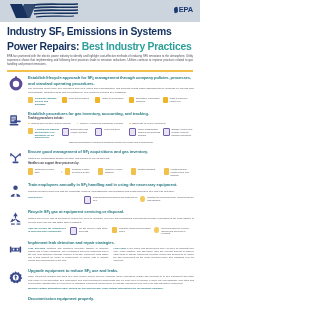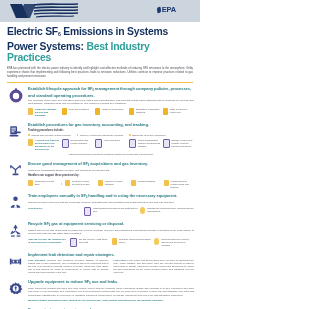--- a/index.html
+++ b/index.html
@@ -15,21 +15,21 @@
   
   .header{
     position:relative;height:22px;width:200px;
     background:#ccd4de;
     overflow:hidden;
   }
   .hdr-logo{
     position:absolute;left:8px;top:2px;width:72px;height:18px;
   }
   .hdr-epa{
-    position:absolute;right:24px;top:5px;
+    position:absolute;right:7px;top:5px;
     display:flex;align-items:center;gap:1px;
   }
   .epa-leaf{width:4px;height:6px;background:#1b3a70;
     border-radius:60% 0 60% 0;transform:rotate(-12deg);display:inline-block;}
   .epa-txt{font-size:7.5px;font-weight:bold;color:#1b3a70;letter-spacing:-.2px;}
 
   
   .titlewrap{padding:4px 7px 0 7px;}
   .title{
     font-size:10.4px;line-height:11.6px;font-weight:bold;
@@ -109,22 +109,22 @@
       <path d="M28 15 C42 13 56 15 66 14" stroke="#16315e" stroke-width="1.2" fill="none"></path>
     </svg>
     <div class="hdr-epa">
       <span class="epa-leaf"></span>
       <span class="epa-txt">EPA</span>
     </div>
   </div>
 
   <div class="titlewrap">
     <div class="title">
-      <span>Electric SF</span><span class="sub">6</span><span> Emissions in Systems</span><br>
-      <span>Power Systems:</span><span class="teal"> Best Industry Practices</span>
+      <span>Industry SF</span><span class="sub">6</span><span> Emissions in Systems</span><br>
+      <span>Power Repairs:</span><span class="teal"> Best Industry Practices</span>
     </div>
     <div class="intro">EPA has partnered with the electric power industry to identify and highlight cost-effective methods of reducing SF6 emissions to the atmosphere. Utility experience shows that implementing and following best practices leads to emission reductions. Utilities continue to improve practices related to gas handling and prevent emissions.</div>
   </div>
   <div class="rule"></div>
 
   <div class="sections">
 
     <div class="sec">
       <div class="sec-icon">
         <svg viewBox="0 0 20 20" width="16" height="16">

